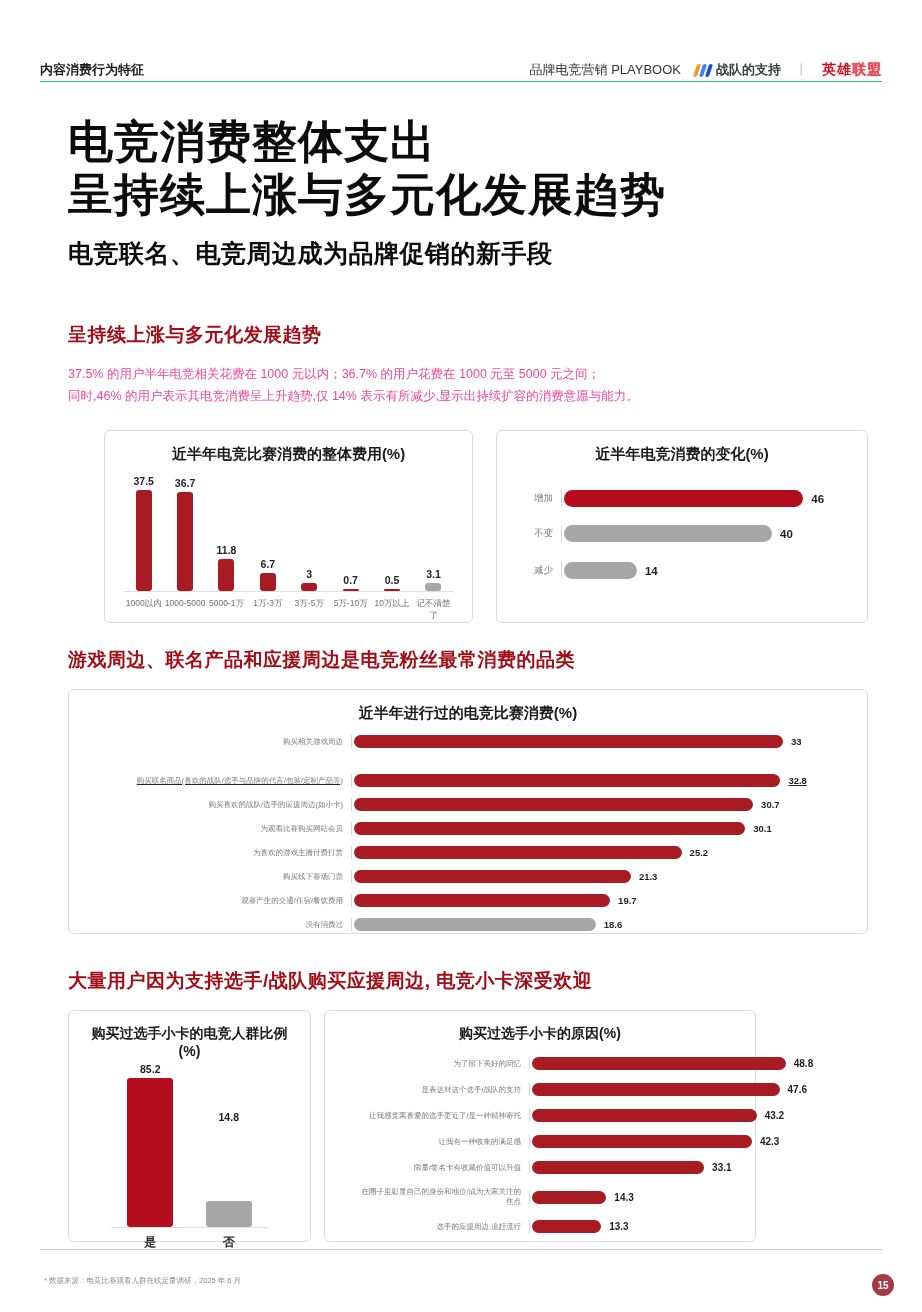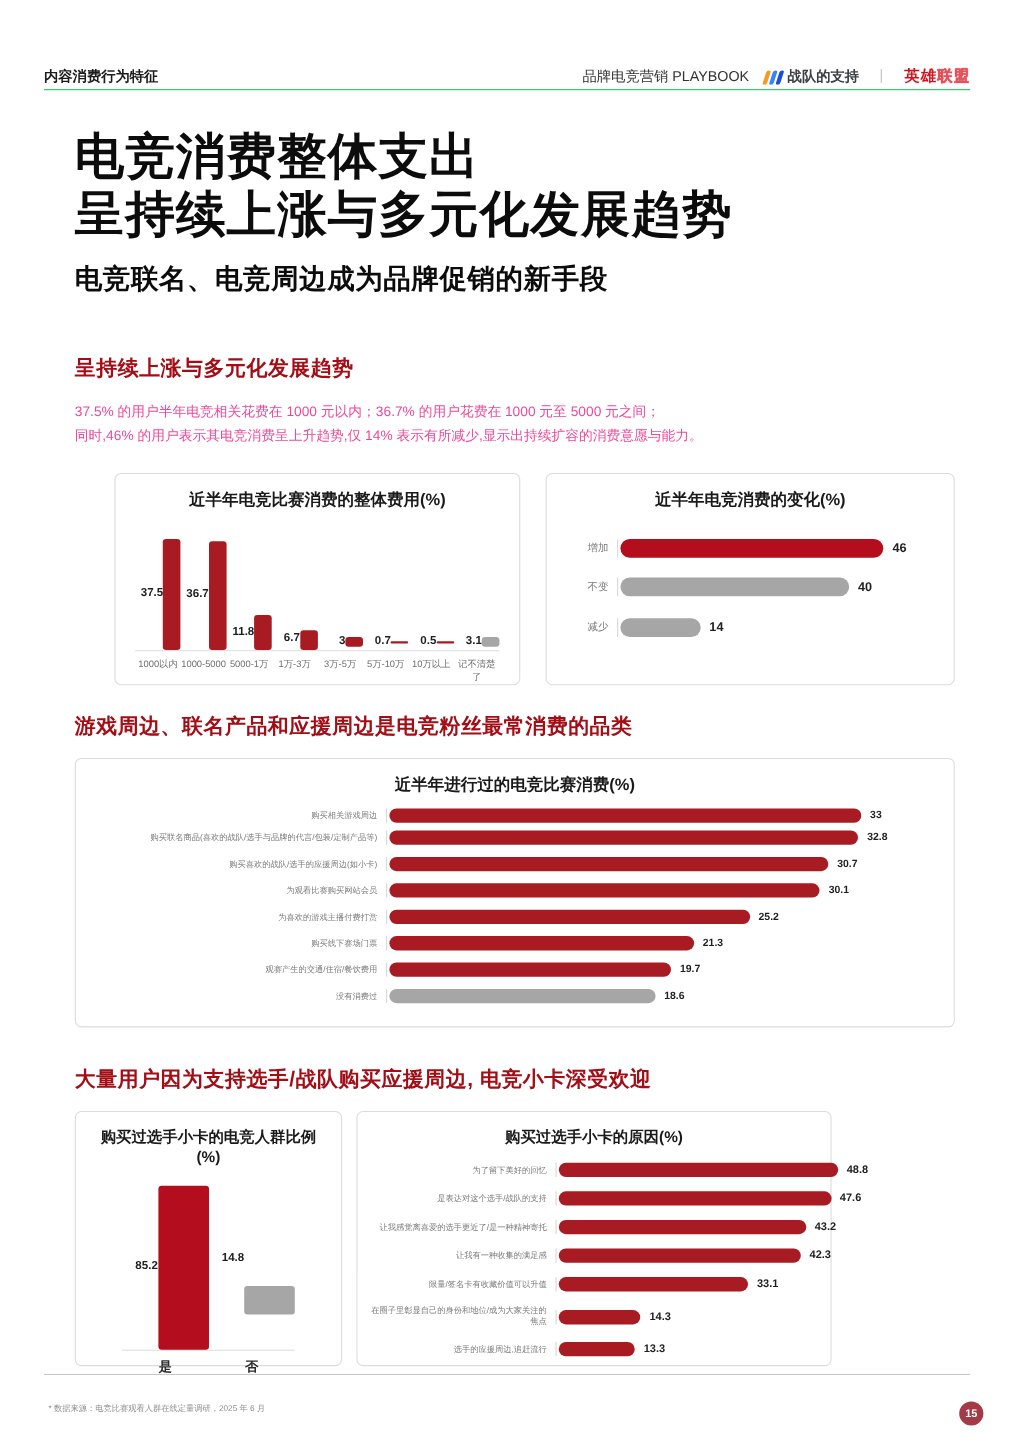--- a/index.html
+++ b/index.html
@@ -47,28 +47,28 @@
 
   
   .card { border:1px solid #dcdcdc; border-radius:6px; background:#fff; }
   .row-flex { display:flex; gap:23px; }
   .cards-top { margin-top:22px;padding-left:36px; }
   .card-a { width:387px; height:193px; padding:14px 18px 10px; }
   .card-b { width:390px; height:193px; padding:14px 18px 10px; }
   .card-wide { margin-top:16px; width:800px; height:245px; padding:14px 20px 12px; }
   .cards-bottom { margin-top:16px; gap:13px; }
   .card-c { width:243px; height:232px; padding:14px 16px 12px; }
-  .card-d { width:432px; height:232px; padding:14px 8px 12px; }
+  .card-d { width:432px; height:232px; padding:14px 32px 12px; }
   .chart-title { text-align:center; font-size:15px; font-weight:bold; color:#1a1a1a; }
   .chart-title.small { font-size:14px; }
 
   
   .vchart { margin-top:10px; }
   .vplot { display:flex; align-items:flex-end; border-bottom:1px solid #e0e0e0; }
-  .vcol { flex:1; display:flex; flex-direction:row; align-items:center; justify-content:flex-end; }
+  .vcol { flex:1; display:flex; flex-direction:column; align-items:center; justify-content:flex-end; }
   .vval { font-size:10.5px; font-weight:bold; color:#1f1f1f; margin-bottom:3px; }
   .vbar { border-radius:3px; }
   .vlabels { display:flex; margin-top:6px; }
   .vlab { flex:1; text-align:center; font-size:8.5px; color:#6f6f6f; }
   .vlab.big { font-size:12px; font-weight:bold; color:#2a2a2a; }
 
   
   .hchart { margin-top:8px; }
   .hrow { display:flex; align-items:center; }
   .hlab { text-align:right; color:#7a7a7a; padding-right:8px; flex-shrink:0; }
@@ -204,21 +204,21 @@
     <div class="card card-wide">
       <div class="chart-title">近半年进行过的电竞比赛消费(%)</div>
       <div class="hchart" style="margin-top:12px;">
           <div class="hrow">
             <div class="hlab" style="width: 262px; font-size: 7.5px;">购买相关游戏周边</div>
             <div class="htrack">
               <div class="hbar" style="width: 429px; height: 13px; background: rgb(169, 27, 34);"></div>
               <div class="hval" style="font-size: 9.5px;">33</div>
             </div>
           </div>
-          <div class="hrow" style="margin-top: 7px;">
+          <div class="hrow" style="margin-top: 26px; text-decoration: underline;">
             <div class="hlab" style="width: 262px; font-size: 7.5px;">购买联名商品(喜欢的战队/选手与品牌的代言/包装/定制产品等)</div>
             <div class="htrack">
               <div class="hbar" style="width: 426.4px; height: 13px; background: rgb(169, 27, 34);"></div>
               <div class="hval" style="font-size: 9.5px;">32.8</div>
             </div>
           </div>
           <div class="hrow" style="margin-top: 11px;">
             <div class="hlab" style="width: 262px; font-size: 7.5px;">购买喜欢的战队/选手的应援周边(如小卡)</div>
             <div class="htrack">
               <div class="hbar" style="width: 399.1px; height: 13px; background: rgb(169, 27, 34);"></div>

